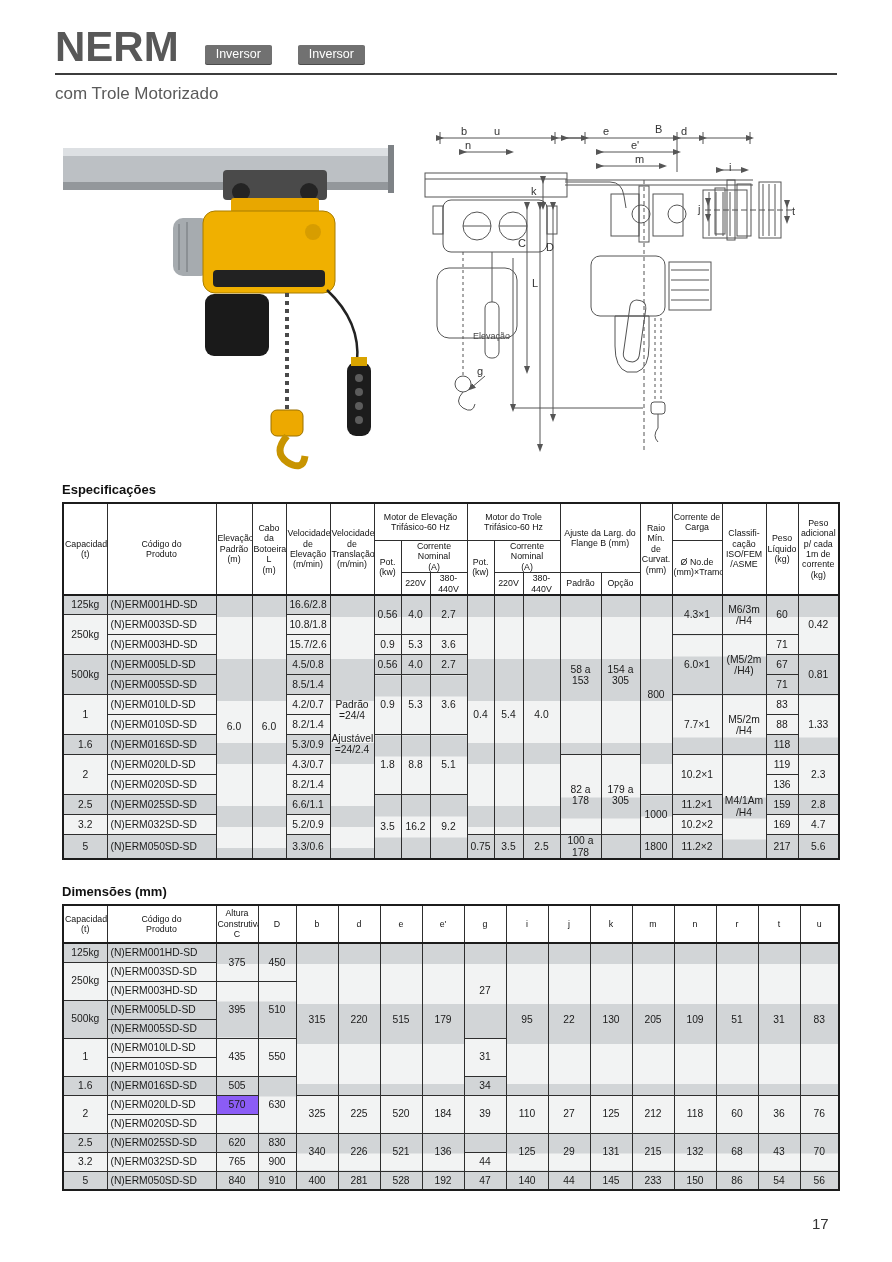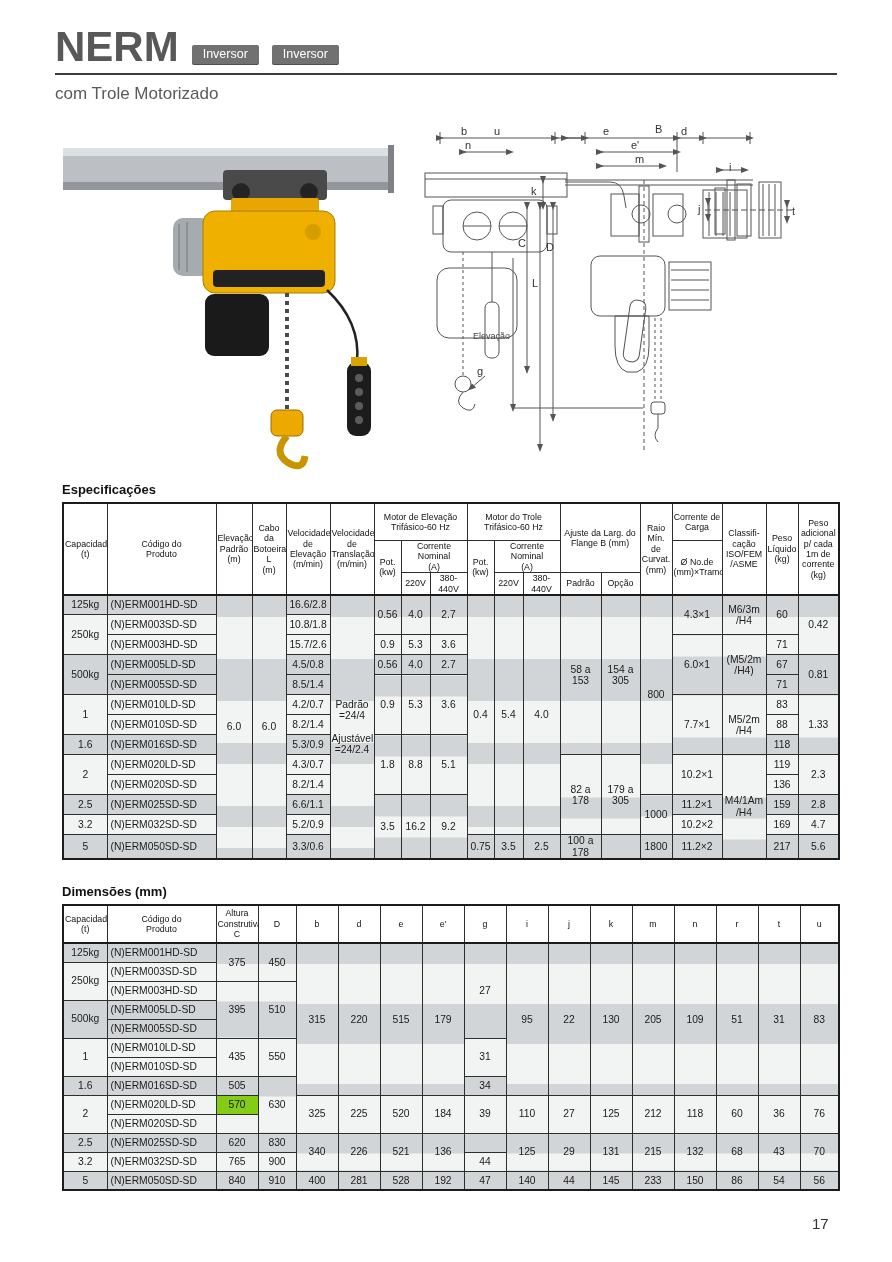--- a/index.html
+++ b/index.html
@@ -1,21 +1,21 @@
 <!DOCTYPE html>
 <html><head>
 <meta charset="utf-8">
 <style>
   html,body{margin:0;padding:0;background:#fff;}
   body{width:892px;height:1262px;position:relative;font-family:"Liberation Sans",sans-serif;color:#111;}
   .abs{position:absolute;}
 
   
   #titlebar{left:55px;top:26px;width:782px;}
-  .title-row{display:flex;align-items:baseline;gap:13px;}
+  .title-row{display:flex;align-items:baseline;gap:26px;}
   #nerm{font-size:42px;font-weight:bold;color:#585858;line-height:1;}
   .title-text{font-size:20px;color:#151515;}
   .badge{background:#717171;color:#fff;font-size:12.5px;padding:2px 11px 3px;border-radius:2px;box-shadow:0 1px 0 #4c4c4c;transform:translateY(-3px);}
   #title-rule{border:none;border-top:2px solid #3c3c3c;margin:5px 0 0;}
   #subtitle{font-size:17px;color:#5a5a5a;margin-top:9px;}
 
   
   #photo{left:55px;top:112px;}
   #diagram{left:415px;top:118px;width:470px;height:355px;}
   .dlabel{position:absolute;font-size:11px;color:#333;line-height:1;}
@@ -522,21 +522,21 @@
         <tr style="height: 19px;">
           <td style="background: rgb(210, 213, 215);">1.6</td>
           <td class="codigo" style="background: rgb(210, 213, 215);">(N)ERM016SD-SD</td>
           <td style="background: rgb(210, 213, 215);">505</td>
           <td rowspan="3" style="background: linear-gradient(rgb(210, 213, 215) 0px, rgb(210, 213, 215) 20px, rgb(242, 243, 243) 20px, rgb(242, 243, 243) 40px, rgb(242, 243, 243) 40px, rgb(242, 243, 243) 60px);">630</td>
           <td style="background: rgb(210, 213, 215);">34</td>
         </tr>
         <tr style="height: 19px;">
           <td rowspan="2" style="background: linear-gradient(rgb(242, 243, 243) 0px, rgb(242, 243, 243) 20px, rgb(242, 243, 243) 20px, rgb(242, 243, 243) 40px);">2</td>
           <td class="codigo" style="background: rgb(242, 243, 243);">(N)ERM020LD-SD</td>
-          <td style="background: #84cc16; text-align: center;">570</td>
+          <td style="background: #8b5cf6; text-align: center;">570</td>
           <td rowspan="2" style="background: linear-gradient(rgb(242, 243, 243) 0px, rgb(242, 243, 243) 20px, rgb(242, 243, 243) 20px, rgb(242, 243, 243) 40px);">325</td>
           <td rowspan="2" style="background: linear-gradient(rgb(242, 243, 243) 0px, rgb(242, 243, 243) 20px, rgb(242, 243, 243) 20px, rgb(242, 243, 243) 40px);">225</td>
           <td rowspan="2" style="background: linear-gradient(rgb(242, 243, 243) 0px, rgb(242, 243, 243) 20px, rgb(242, 243, 243) 20px, rgb(242, 243, 243) 40px);">520</td>
           <td rowspan="2" style="background: linear-gradient(rgb(242, 243, 243) 0px, rgb(242, 243, 243) 20px, rgb(242, 243, 243) 20px, rgb(242, 243, 243) 40px);">184</td>
           <td rowspan="2" style="background: linear-gradient(rgb(242, 243, 243) 0px, rgb(242, 243, 243) 20px, rgb(242, 243, 243) 20px, rgb(242, 243, 243) 40px);">39</td>
           <td rowspan="2" style="background: linear-gradient(rgb(242, 243, 243) 0px, rgb(242, 243, 243) 20px, rgb(242, 243, 243) 20px, rgb(242, 243, 243) 40px);">110</td>
           <td rowspan="2" style="background: linear-gradient(rgb(242, 243, 243) 0px, rgb(242, 243, 243) 20px, rgb(242, 243, 243) 20px, rgb(242, 243, 243) 40px);">27</td>
           <td rowspan="2" style="background: linear-gradient(rgb(242, 243, 243) 0px, rgb(242, 243, 243) 20px, rgb(242, 243, 243) 20px, rgb(242, 243, 243) 40px);">125</td>
           <td rowspan="2" style="background: linear-gradient(rgb(242, 243, 243) 0px, rgb(242, 243, 243) 20px, rgb(242, 243, 243) 20px, rgb(242, 243, 243) 40px);">212</td>
           <td rowspan="2" style="background: linear-gradient(rgb(242, 243, 243) 0px, rgb(242, 243, 243) 20px, rgb(242, 243, 243) 20px, rgb(242, 243, 243) 40px);">118</td>

